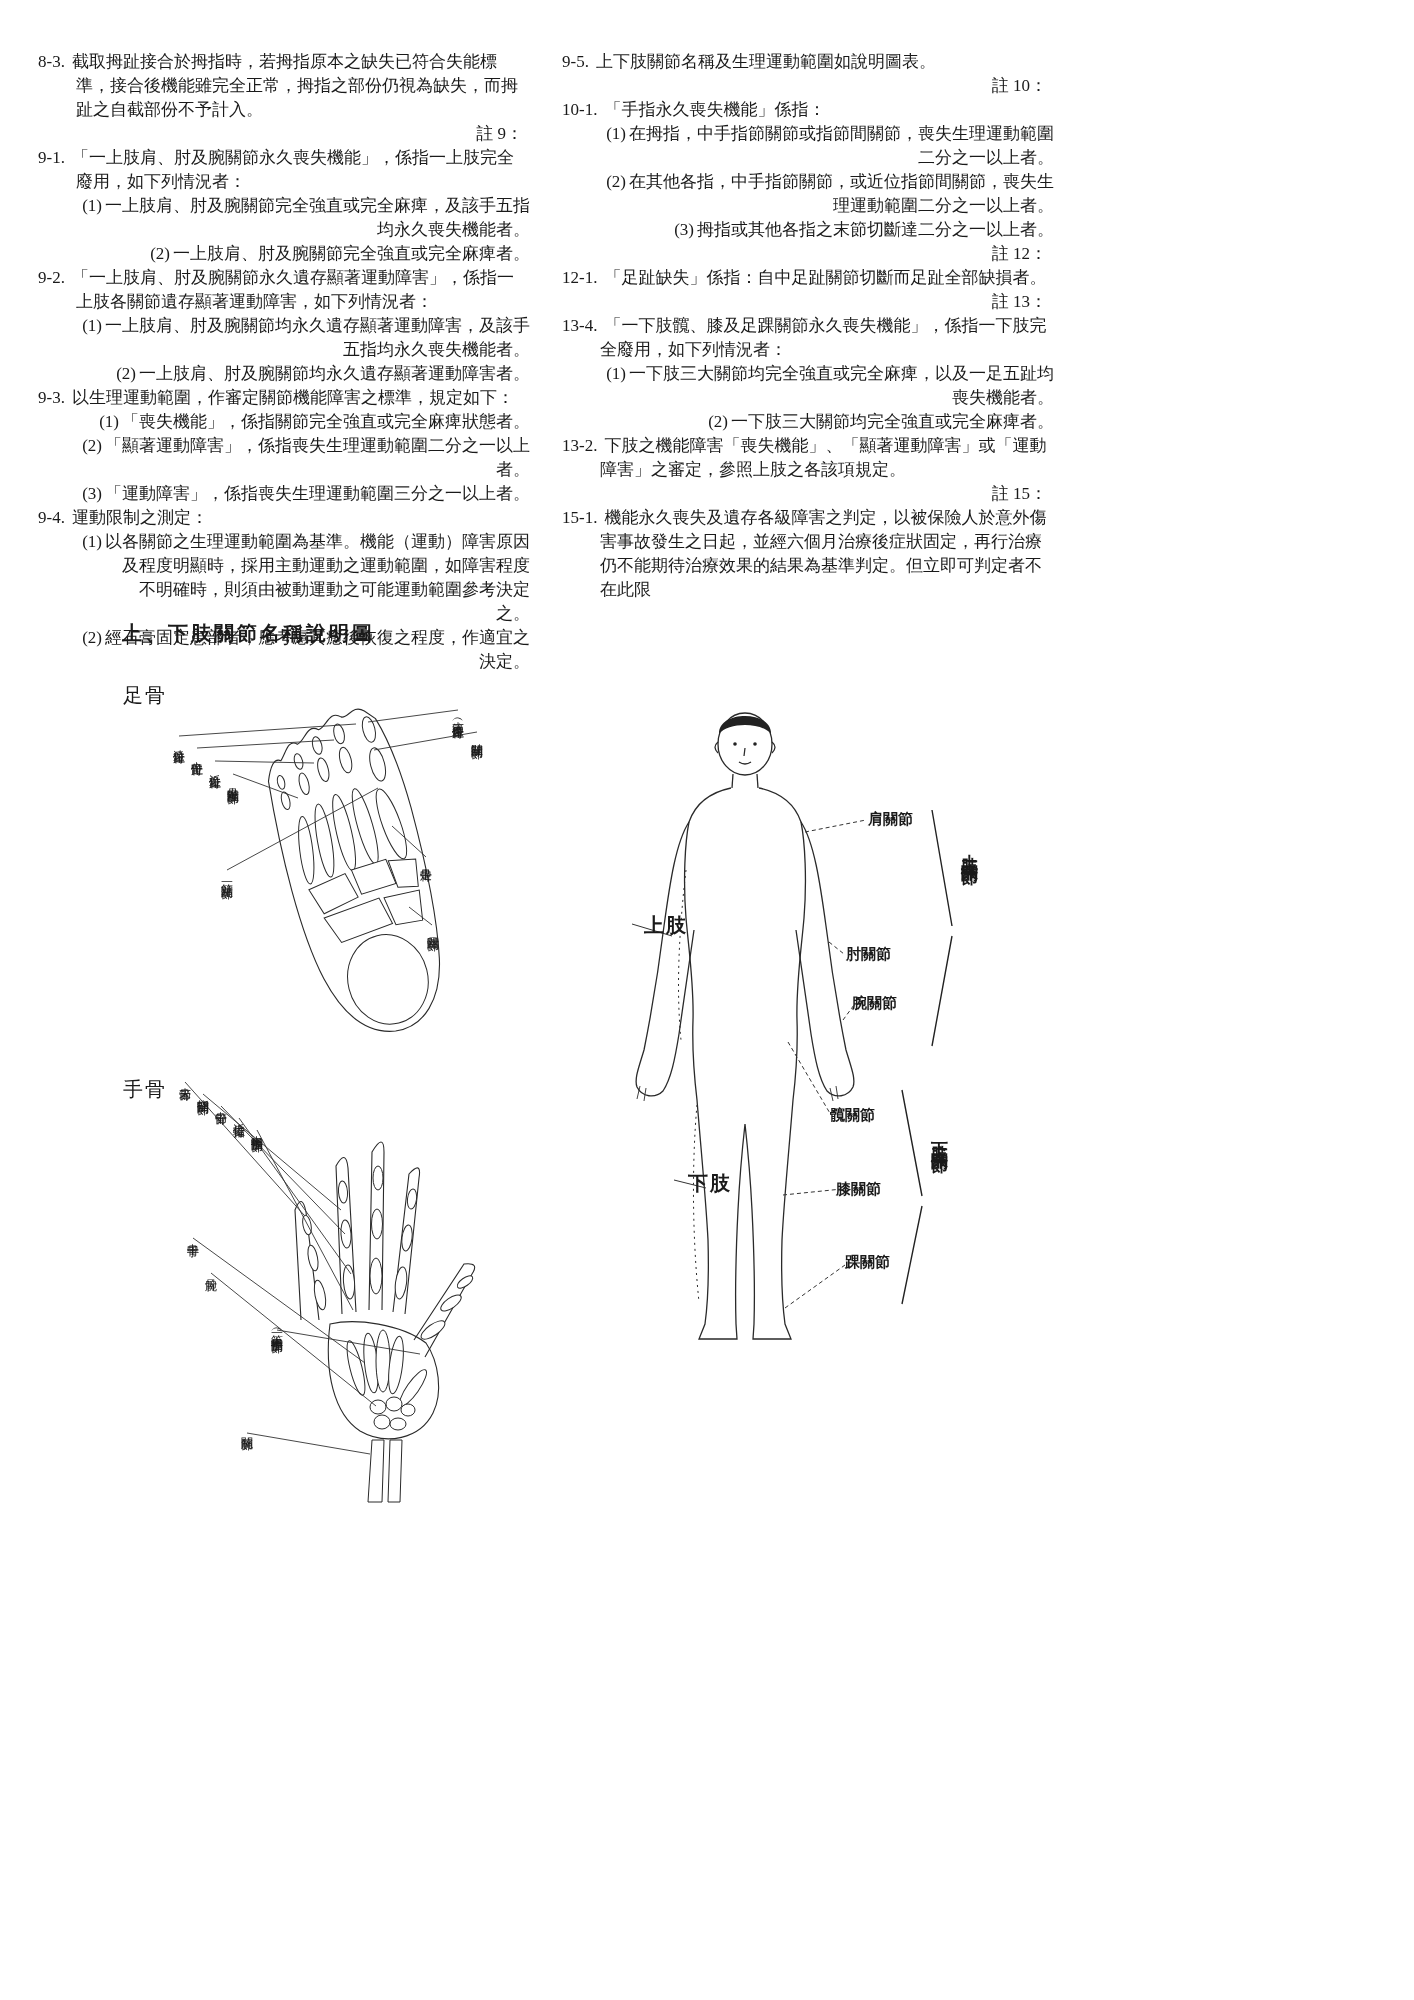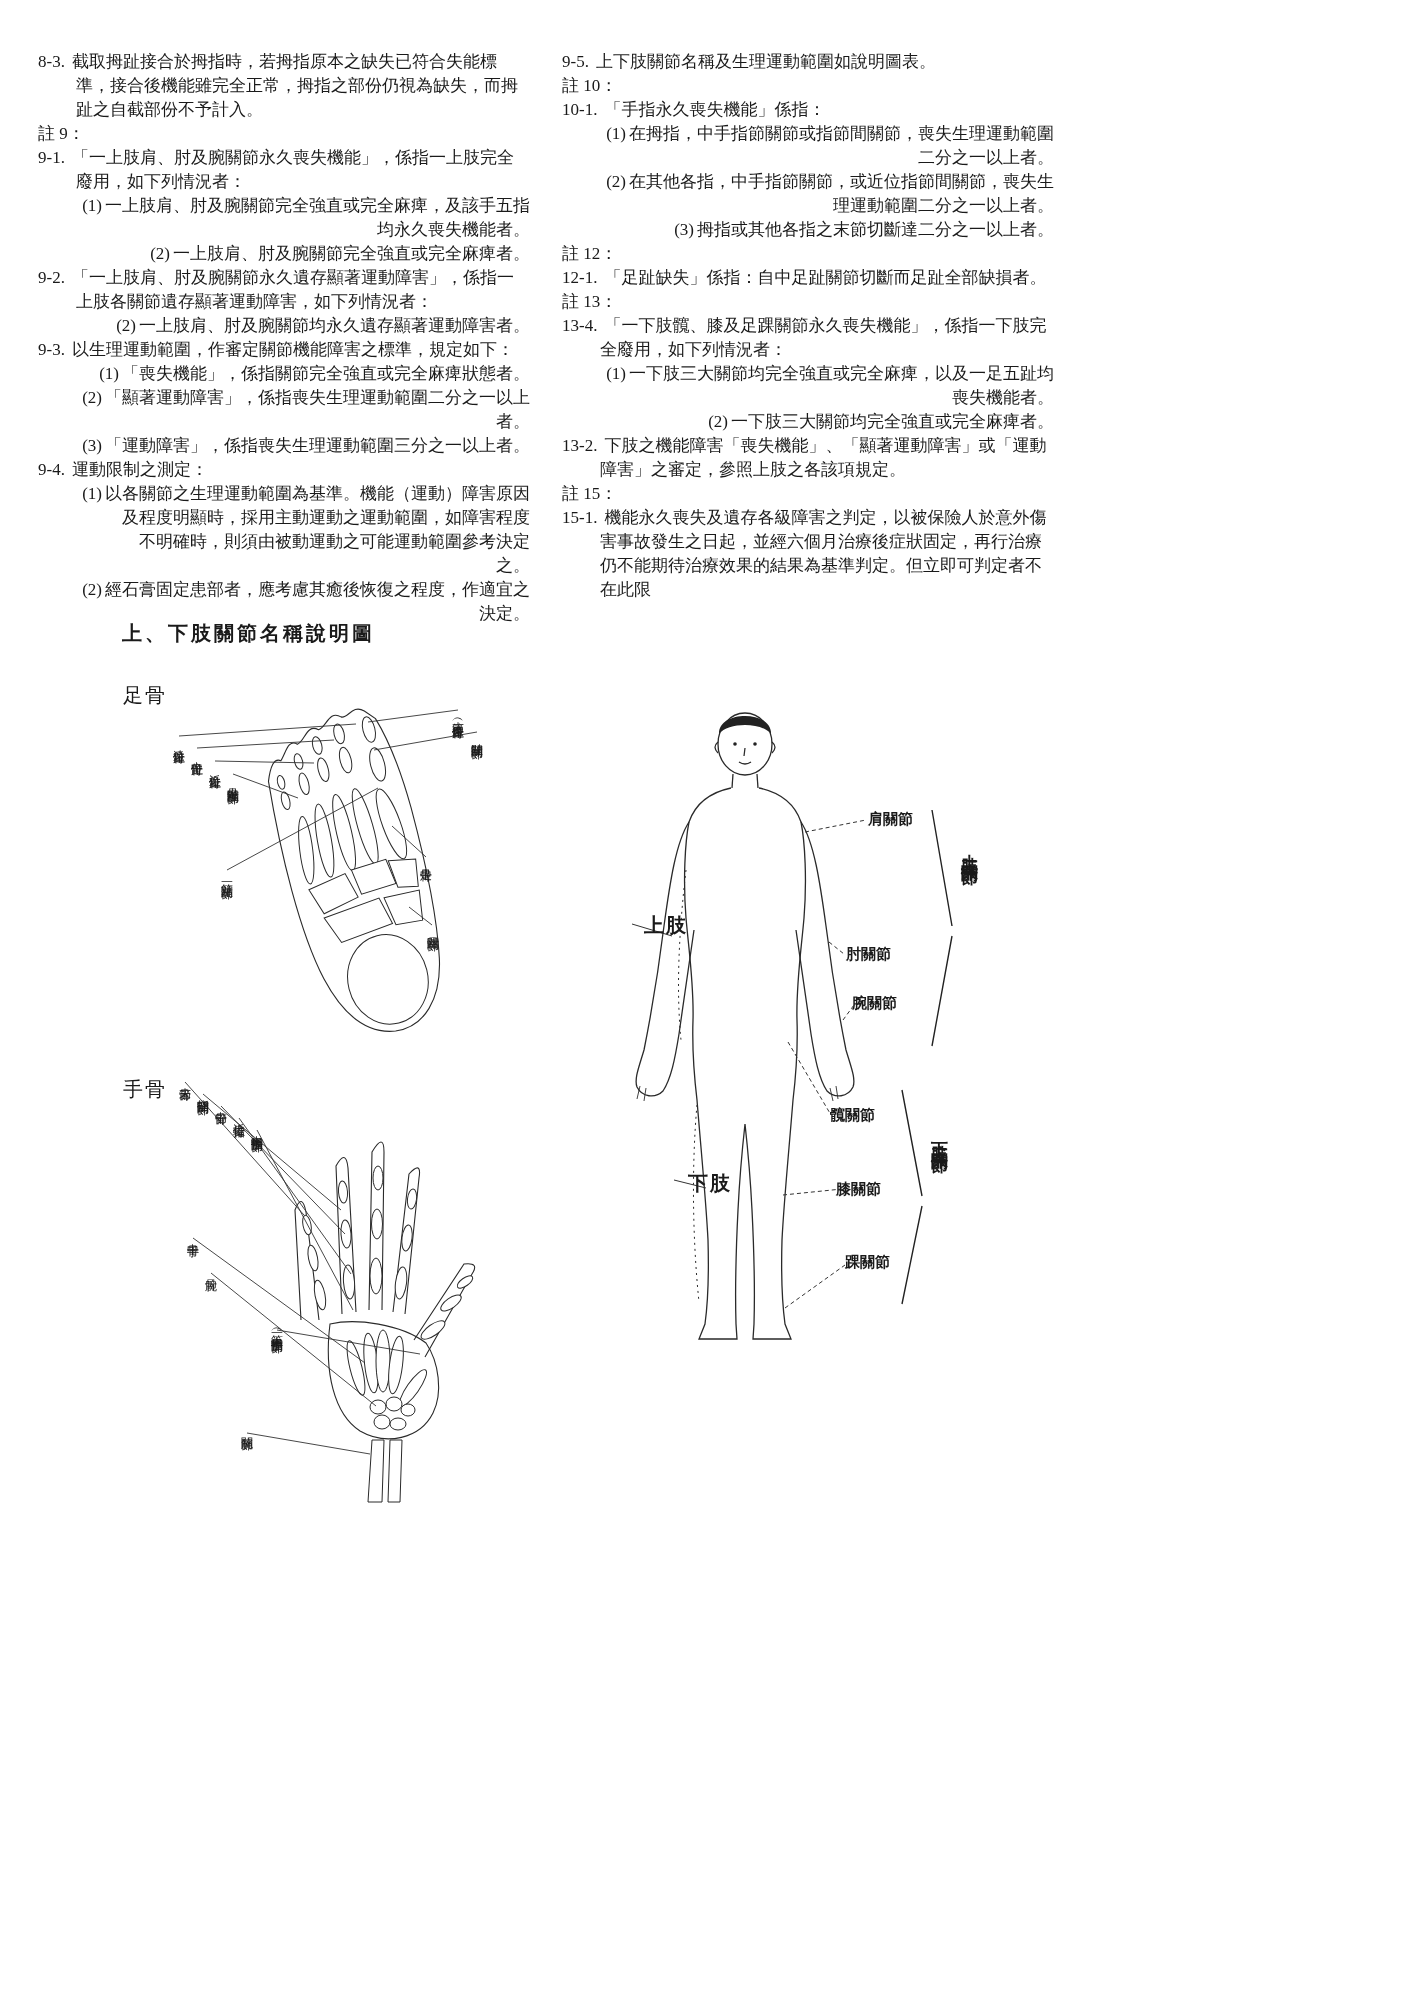--- a/index.html
+++ b/index.html
@@ -8,21 +8,21 @@
     font-family:"Liberation Serif","DejaVu Serif",serif;
     overflow:hidden;
   }
   .page{position:relative;width:1414px;height:2000px;background:#fff;}
   .col{position:absolute;font-size:17px;line-height:24px;}
   .col-left{left:38px;top:50px;width:492px;}
   .col-right{left:562px;top:50px;width:492px;}
   .it{margin:0;}
   .lv1{padding-left:38px;text-indent:-38px;}
   .lv2{padding-left:70px;text-indent:-33px;text-align:right;}
-  .note{padding-left:0;text-indent:0;}
+  .note{padding-left:0;text-indent:0;text-align:right;}
   .num{padding-right:7px;}
   .lv2 .num{padding-right:3px;}
   .sec-title{
     position:absolute;left:122px;top:620px;font-size:20px;font-weight:bold;
     letter-spacing:3px;
   }
   .diagram{position:absolute;}
   .dg-title{position:absolute;left:3px;top:14px;font-size:20px;letter-spacing:2px;}
   .foot-wrap{left:120px;top:668px;width:430px;height:415px;}
   .hand-wrap{left:120px;top:1062px;width:430px;height:480px;}
@@ -44,20 +44,21 @@
 
 <div class="page">
 
   <div class="col col-left">
     <div class="it lv1"><span class="num">8-3.</span><span>截取拇趾接合於拇指時，若拇指原本之缺失已符合失能標準，接合後機能雖完全正常，拇指之部份仍視為缺失，而拇趾之自截部份不予計入。</span></div>
     <div class="it note"><span class="num">註 9：</span></div>
     <div class="it lv1"><span class="num">9-1.</span><span>「一上肢肩、肘及腕關節永久喪失機能」，係指一上肢完全廢用，如下列情況者：</span></div>
     <div class="it lv2"><span class="num">(1)</span><span>一上肢肩、肘及腕關節完全強直或完全麻痺，及該手五指均永久喪失機能者。</span></div>
     <div class="it lv2"><span class="num">(2)</span><span>一上肢肩、肘及腕關節完全強直或完全麻痺者。</span></div>
     <div class="it lv1"><span class="num">9-2.</span><span>「一上肢肩、肘及腕關節永久遺存顯著運動障害」，係指一上肢各關節遺存顯著運動障害，如下列情況者：</span></div>
+    <div class="it lv2"><span class="num">(1)</span><span>一上肢肩、肘及腕關節均永久遺存顯著運動障害，及該手五指均永久喪失機能者。</span></div>
     <div class="it lv2"><span class="num">(2)</span><span>一上肢肩、肘及腕關節均永久遺存顯著運動障害者。</span></div>
     <div class="it lv1"><span class="num">9-3.</span><span>以生理運動範圍，作審定關節機能障害之標準，規定如下：</span></div>
     <div class="it lv2"><span class="num">(1)</span><span>「喪失機能」，係指關節完全強直或完全麻痺狀態者。</span></div>
     <div class="it lv2"><span class="num">(2)</span><span>「顯著運動障害」，係指喪失生理運動範圍二分之一以上者。</span></div>
     <div class="it lv2"><span class="num">(3)</span><span>「運動障害」，係指喪失生理運動範圍三分之一以上者。</span></div>
     <div class="it lv1"><span class="num">9-4.</span><span>運動限制之測定：</span></div>
     <div class="it lv2"><span class="num">(1)</span><span>以各關節之生理運動範圍為基準。機能（運動）障害原因及程度明顯時，採用主動運動之運動範圍，如障害程度不明確時，則須由被動運動之可能運動範圍參考決定之。</span></div>
     <div class="it lv2"><span class="num">(2)</span><span>經石膏固定患部者，應考慮其癒後恢復之程度，作適宜之決定。</span></div>
   </div>
 

